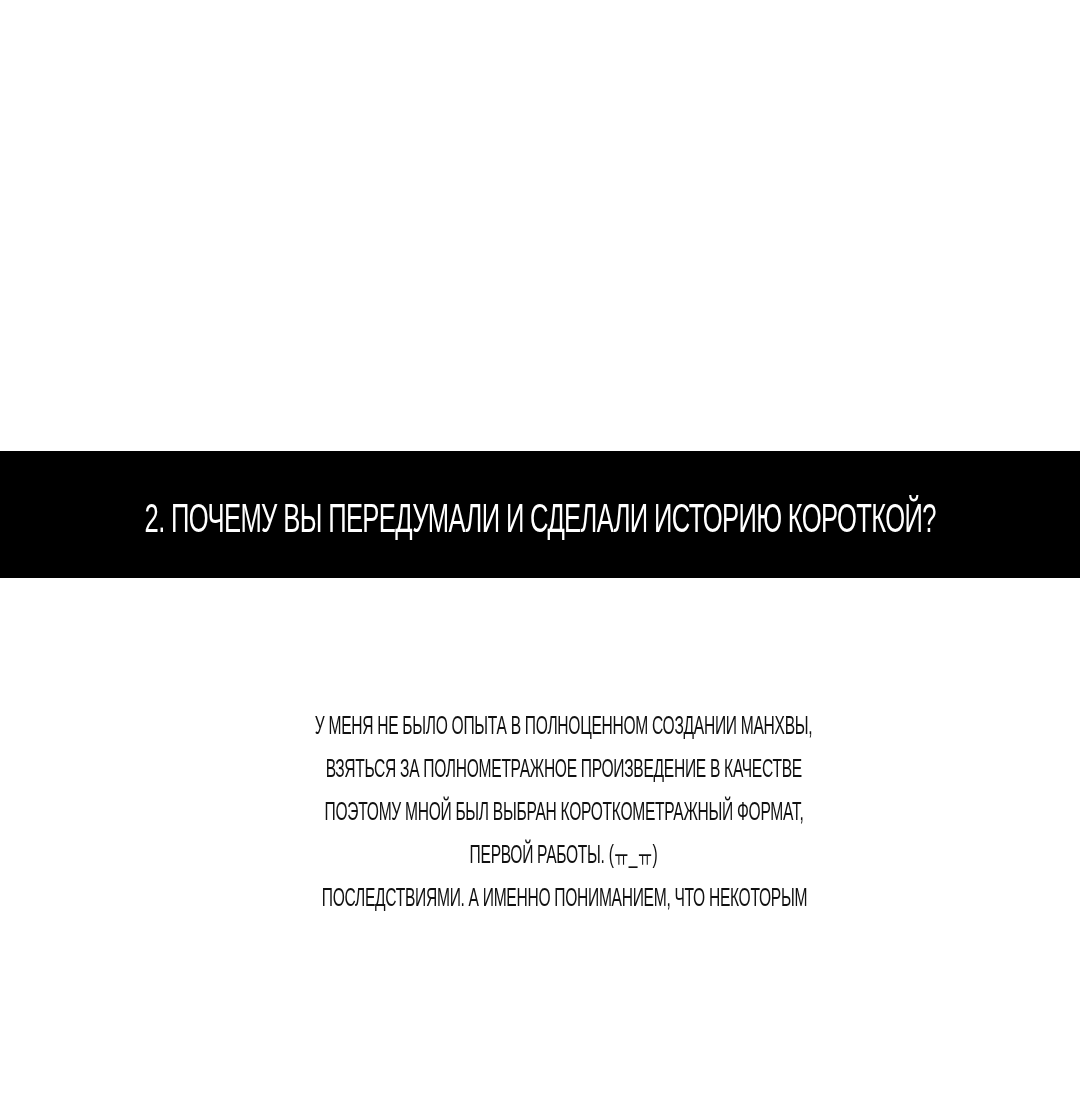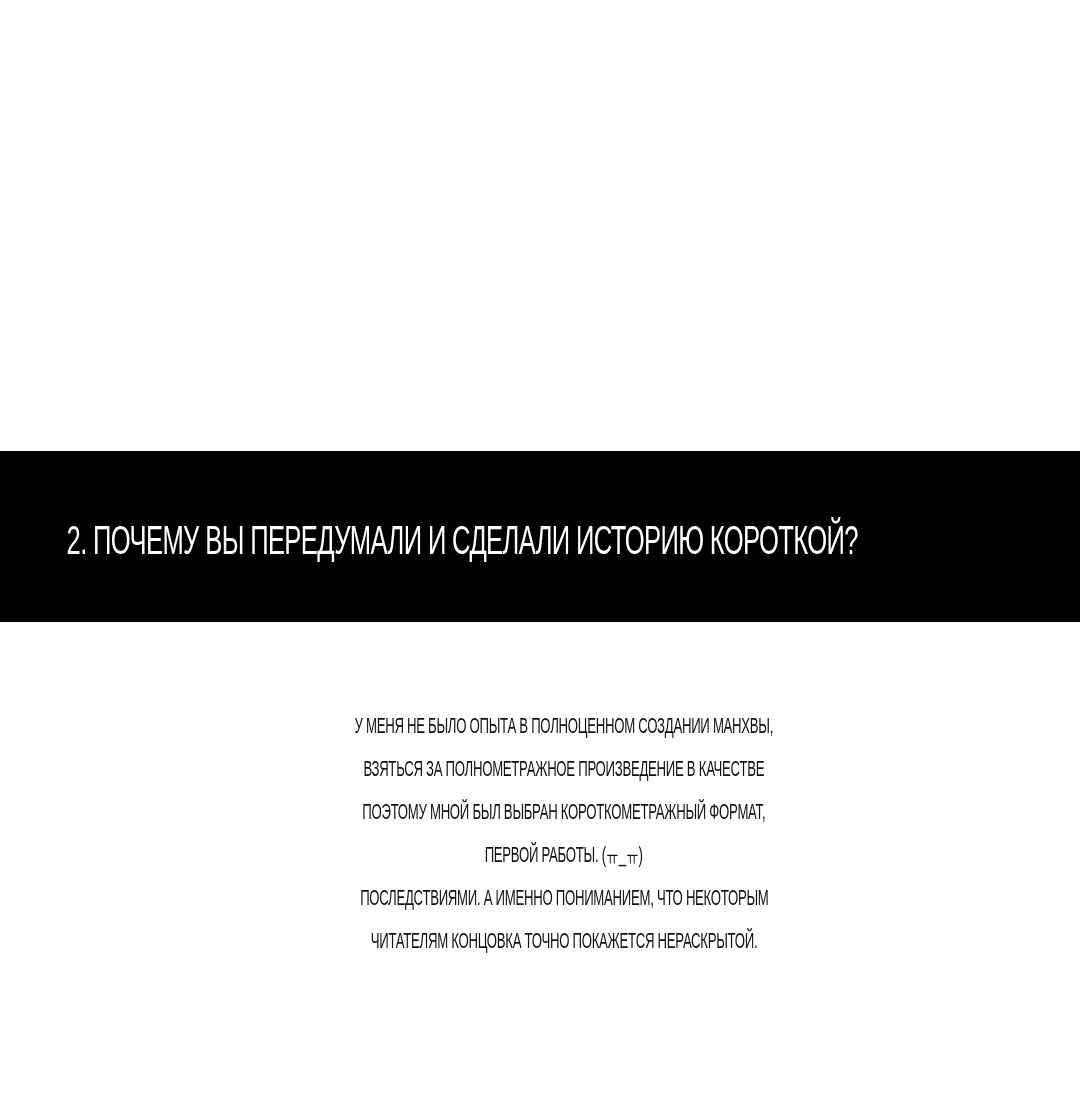--- a/index.html
+++ b/index.html
@@ -17,25 +17,25 @@
     .page {
       position: absolute;
       inset: 0;
       background: #ffffff;
     }
     .question-bar {
       position: absolute;
       left: 0;
       top: 451px;
       width: 1080px;
-      height: 171px;
+      height: 127px;
       background: #000000;
       display: flex;
       align-items: center;
-      justify-content: flex-end;
+      justify-content: center;
     }
     .question-text {
       color: #ffffff;
       font-family: "Liberation Sans", "DejaVu Sans", sans-serif;
       font-size: 40px;
       line-height: 1;
       letter-spacing: -1px;
       text-transform: uppercase;
       transform: scaleX(0.64);
       transform-origin: center center;
@@ -48,21 +48,21 @@
       top: 704px;
       width: 1080px;
       text-align: center;
     }
     .answer-line {
       display: block;
       height: 43px;
       line-height: 43px;
       color: #111111;
       font-family: "Liberation Sans", "DejaVu Sans", sans-serif;
-      font-size: 22px;
+      font-size: 26px;
       letter-spacing: -0.5px;
       text-transform: uppercase;
       white-space: nowrap;
       margin-left: 48px;
     }
     .answer-line span {
       display: inline-block;
       transform: scaleX(0.6);
       transform-origin: center center;
     }
@@ -75,16 +75,15 @@
   <div class="question-bar">
     <div class="question-text">2.  ПОЧЕМУ ВЫ ПЕРЕДУМАЛИ И СДЕЛАЛИ ИСТОРИЮ КОРОТКОЙ?</div>
   </div>
 
   <div class="answer">
     <div class="answer-line"><span>У МЕНЯ НЕ БЫЛО ОПЫТА В ПОЛНОЦЕННОМ СОЗДАНИИ МАНХВЫ,</span></div>
     <div class="answer-line"><span>ВЗЯТЬСЯ ЗА ПОЛНОМЕТРАЖНОЕ ПРОИЗВЕДЕНИЕ В КАЧЕСТВЕ</span></div>
     <div class="answer-line"><span>ПОЭТОМУ МНОЙ БЫЛ ВЫБРАН КОРОТКОМЕТРАЖНЫЙ ФОРМАТ,</span></div>
     <div class="answer-line"><span>ПЕРВОЙ РАБОТЫ. (ㅠ_ㅠ)</span></div>
     <div class="answer-line"><span>ПОСЛЕДСТВИЯМИ. А ИМЕННО ПОНИМАНИЕМ, ЧТО НЕКОТОРЫМ</span></div>
-    <div class="answer-line"><span>ЧИТАТЕЛЯМ КОНЦОВКА ТОЧНО ПОКАЖЕТСЯ НЕРАСКРЫТОЙ.</span></div>
   </div>
 
 </div>
 
 </body></html>

